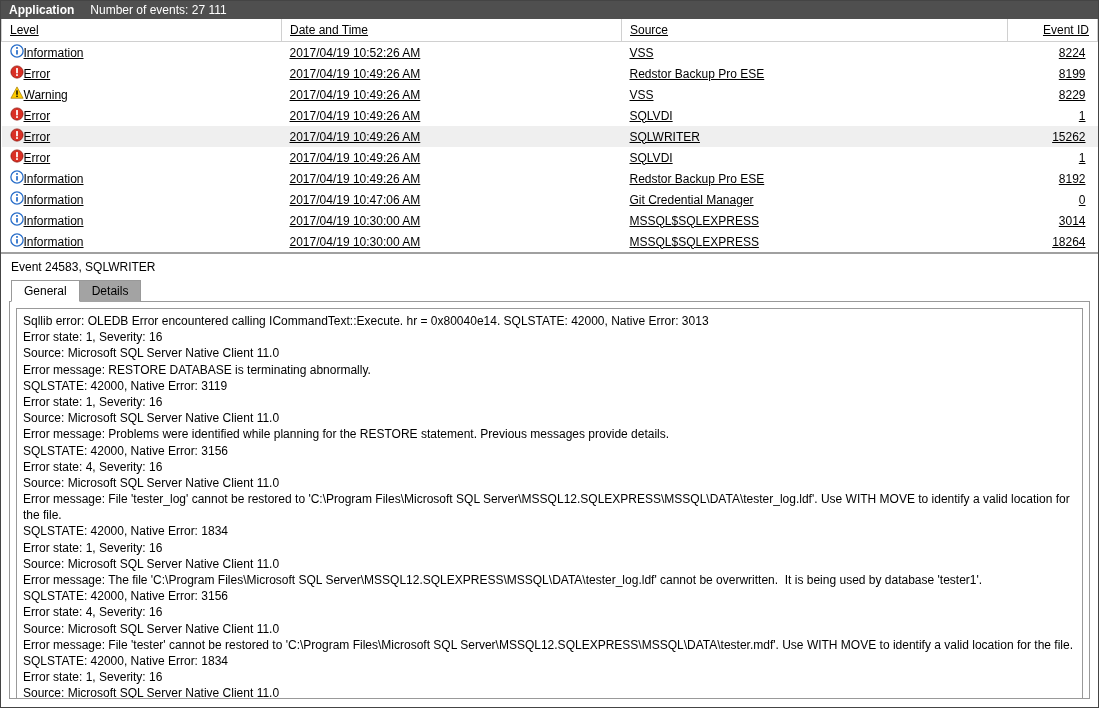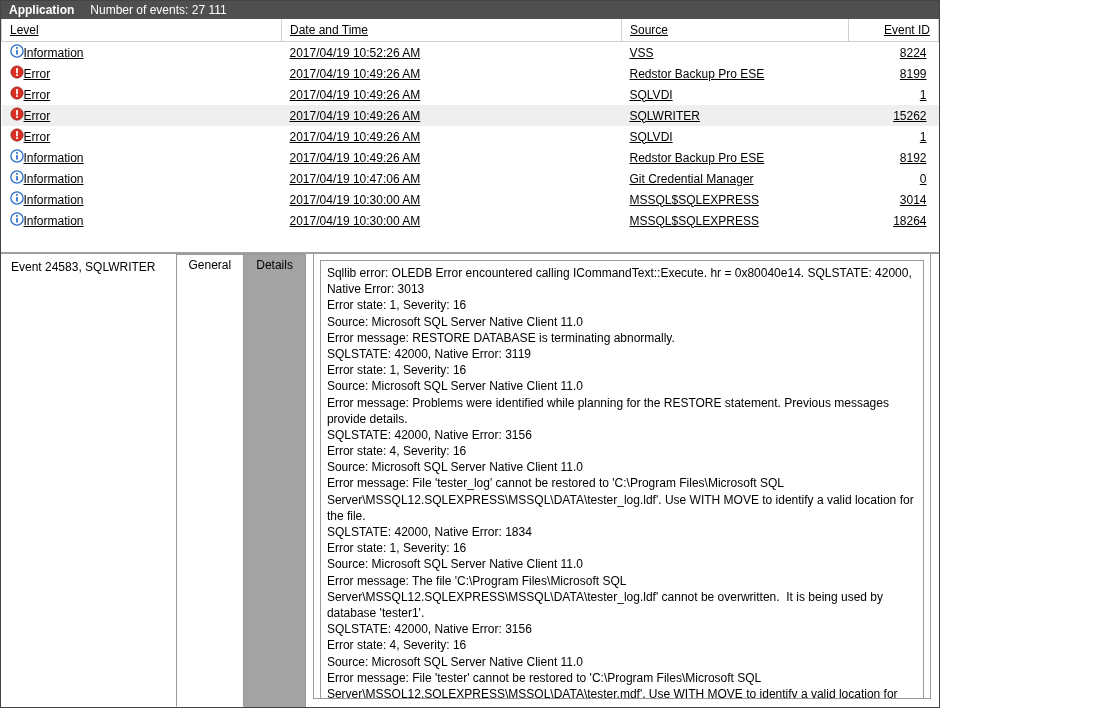--- a/index.html
+++ b/index.html
@@ -1,31 +1,31 @@
 <!DOCTYPE html>
 <html><head>
 <meta charset="utf-8">
 <style>
   * { box-sizing: border-box; }
   body { margin: 0; font-family: "Segoe UI", Tahoma, sans-serif; font-size: 12px; color: #000; background:#fff; }
-  .window { width:940px; height:708px; border:1px solid #444; display:flex; flex-direction:column; background:#fff; }
+  .window { width:1099px; height:708px; border:1px solid #444; display:flex; flex-direction:column; background:#fff; }
   .titlebar { background:#4f4f4f; color:#fff; display:flex; align-items:center; padding:2px 8px; font-size:12px; gap:16px; }
   .titlebar .app { font-weight:bold; }
   .grid-wrap { flex:0 0 auto; border-bottom:1px solid #a0a0a0; height:234px; overflow:hidden; position:relative; display:flex; }
   .grid { flex:1; overflow-y:scroll; overflow-x:hidden; }
   table { border-collapse:collapse; width:100%; table-layout:fixed;text-decoration:underline; }
   th { text-align:left; font-weight:normal; padding:4px 8px; border:1px solid #d0d0d0; border-top:none; background:#fff; position:sticky; top:0; }
   th:last-child { text-align:right;margin-top:38px; }
   td { padding:2px 8px; white-space:nowrap; overflow:hidden; text-overflow:ellipsis; }
   td.eid { text-align:right; padding-right:12px;}
   tr.row { height:19px; }
   tr.row.sel { background:#efefef; }
   .lvl { display:flex; align-items:center; gap:0; }
   .ico { width:14px; height:14px; flex:0 0 14px; }
-  .detail-pane { flex:1; display:flex; flex-direction:row; border-top:1px solid #a0a0a0; overflow:hidden;}
+  .detail-pane { flex:1; display:flex; flex-direction:column; border-top:1px solid #a0a0a0; overflow:hidden;}
   .detail-title { padding:6px 10px; font-size:12px; }
   .tabs { display:flex; padding-left:10px; }
   .tab { border:1px solid #999; border-bottom:none; padding:3px 12px; font-size:12px; margin-right:-1px; background:#a3a3a3; position:relative; }
   .tab.active { background:#fff; border-bottom:1px solid #fff; z-index:2;}
   .tab-body { flex:1; border:1px solid #999; margin:0 8px 8px 8px; margin-top:-1px; overflow:auto; }
   .msg { border:1px solid #999; margin:6px; padding:4px 6px; font-size:12px; line-height:1.35; white-space:pre-wrap; font-family:"Segoe UI", Tahoma, sans-serif;}
   
   ::-webkit-scrollbar { width:16px; background:#eee;}
   ::-webkit-scrollbar-thumb { background:#c0c0c0; border:1px solid #999;}
 </style>
@@ -84,20 +84,35 @@
                 </span>
               </td>
               <td>2017/04/19 10:49:26 AM</td>
               <td>Redstor Backup Pro ESE</td>
               <td class="eid">8199</td>
             </tr>
             <tr class="row">
               <td>
                 <span class="lvl">
                   <span><svg class="ico" viewBox="0 0 16 16">
+                      <polygon points="8,1 15,14 1,14" fill="#ffcc00" stroke="#a07800" stroke-width="0.8"></polygon>
+                      <rect x="7.2" y="5" width="1.6" height="5" fill="#000"></rect>
+                      <rect x="7.2" y="11" width="1.6" height="1.6" fill="#000"></rect>
+                    </svg></span>
+                  <span>Warning</span>
+                </span>
+              </td>
+              <td>2017/04/19 10:49:26 AM</td>
+              <td>VSS</td>
+              <td class="eid">8229</td>
+            </tr>
+            <tr class="row">
+              <td>
+                <span class="lvl">
+                  <span><svg class="ico" viewBox="0 0 16 16">
                       <circle cx="8" cy="8" r="7" fill="#d93025" stroke="#8a0e06" stroke-width="0.8"></circle>
                       <rect x="7" y="3.5" width="2" height="6" fill="#fff"></rect>
                       <rect x="7" y="10.5" width="2" height="2" fill="#fff"></rect>
                     </svg></span>
                   <span>Error</span>
                 </span>
               </td>
               <td>2017/04/19 10:49:26 AM</td>
               <td>SQLVDI</td>
               <td class="eid">1</td>

